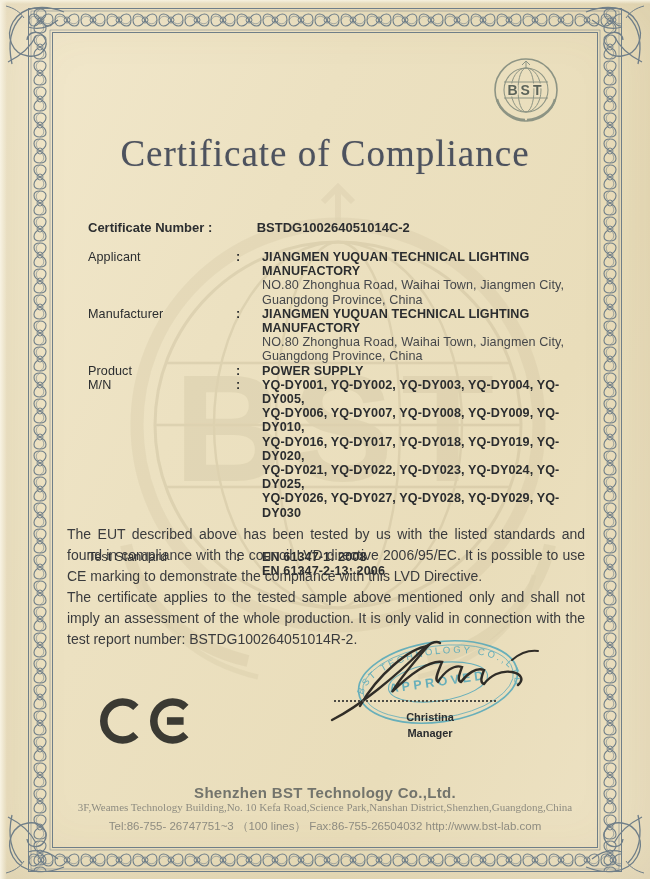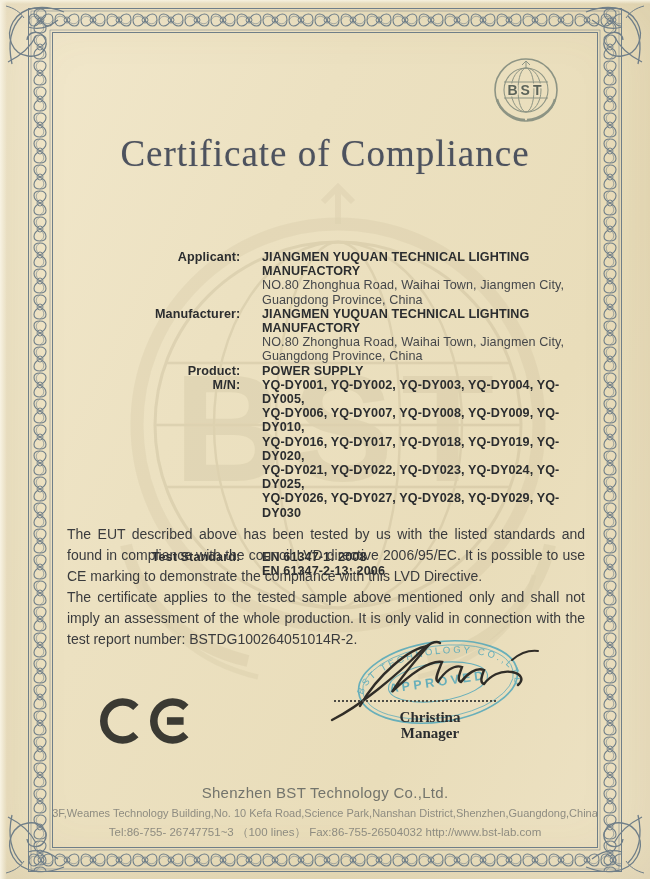--- a/index.html
+++ b/index.html
@@ -17,41 +17,41 @@
   .title{
     position:absolute; top:132px; left:0; right:0; text-align:center;
     font-family:"Liberation Serif", serif; font-weight:normal; font-size:37px;
     color:#4d525e; letter-spacing:1px; text-shadow:0 0 1px rgba(77,82,94,.35);
   }
   .certrow{position:absolute; top:220px; left:88px; font-size:13px; font-weight:bold; color:#2c2e30;}
   .certrow .cl{display:inline-block; width:165px;}
   .fields{position:absolute; top:250px; left:88px; width:478px; font-size:12.6px;
     line-height:14.2px; color:#45474a; letter-spacing:.1px;}
   .frow{display:flex; align-items:flex-start;}
-  .flabel{width:148px; flex:none; font-weight:bold; color:#2b2d2f;text-align:right;}
+  .flabel{width:148px; flex:none; font-weight:normal; color:#2b2d2f;}
   .fcolon{width:26px; flex:none; font-weight:bold; color:#2b2d2f;}
   .fval{flex:1;}
   .fval .strong{font-weight:bold; color:#2b2d2f; display:block;}
   .fval .addr{display:block;}
   .gap-top{margin-top:30px;}
   .bodytext{
     position:absolute; top:524px; left:67px; width:518px;
     font-size:14px; line-height:21px; color:#3a3b3d; text-align:justify;
   }
   .bodytext p{margin:0;}
   .ce{position:absolute; left:98px; top:688px; width:100px; height:66px;}
   .stampwrap{position:absolute; left:326px; top:634px; width:230px; height:100px;}
   .stampwrap svg{position:absolute; left:0; top:0;}
   .dotline{position:absolute; left:334px; top:700px; width:162px; height:0;
     border-bottom:2px dotted #4c4b45;}
   .signtext{position:absolute; left:344px; top:709px; width:172px; text-align:center;
-    font-weight:bold; font-size:15px; line-height:16px; color:#2b2d2f;font-family:Liberation Serif, serif;}
+    font-weight:bold; font-size:11px; line-height:16px; color:#2b2d2f;}
   .footer{position:absolute; left:30px; right:30px; top:784px; text-align:center;}
-  .f-company{font-size:15px; font-weight:normal; color:#73746c; letter-spacing:.3px;}
-  .f-addr{margin-top:6px; font-size:11px; color:#8e8c81;}
+  .f-company{font-size:15px; font-weight:bold; color:#73746c; letter-spacing:.3px;}
+  .f-addr{font-size:11px; color:#8e8c81;font-family:Liberation Serif, serif;}
   .f-tel{margin-top:6px; font-size:11.5px; color:#8e8c81;}
 </style>
 </head>
 <body>
 
 <div class="page">
 
   <div class="scan-edge"></div>
   <div class="scan-edge-top"></div>
 
@@ -130,20 +130,24 @@
       <line x1="-22" y1="8" x2="22" y2="8" stroke-width="1"></line>
       <path d="M0,-22 L0,-29 M-4,-25 L0,-29 L4,-25" stroke-width="1"></path>
       <path d="M-29,9 C-26,21 -14,29 -1,30" stroke-width="2.4"></path>
       <path d="M29,9 C26,21 14,29 1,30" stroke-width="2.4"></path>
     </g>
     <text y="5" text-anchor="middle" font-family="Liberation Sans, sans-serif" font-size="14" font-weight="bold" letter-spacing="3" fill="#5c645a" stroke="#ece1c2" stroke-width="3" paint-order="stroke">BST</text>
   </svg>
 
   <div class="title">Certificate of Compliance</div>
 
+  <div class="certrow">
+    <span class="cl">Certificate Number :</span>
+    <span>BSTDG100264051014C-2</span>
+  </div>
 
   <div class="fields">
 
     <div class="frow">
       <span class="flabel">Applicant</span>
       <span class="fcolon">:</span>
       <span class="fval">
         <span class="strong">JIANGMEN YUQUAN TECHNICAL LIGHTING MANUFACTORY</span>
         <span class="addr">NO.80 Zhonghua Road, Waihai Town, Jiangmen City,</span>
         <span class="addr">Guangdong Province, China</span>

